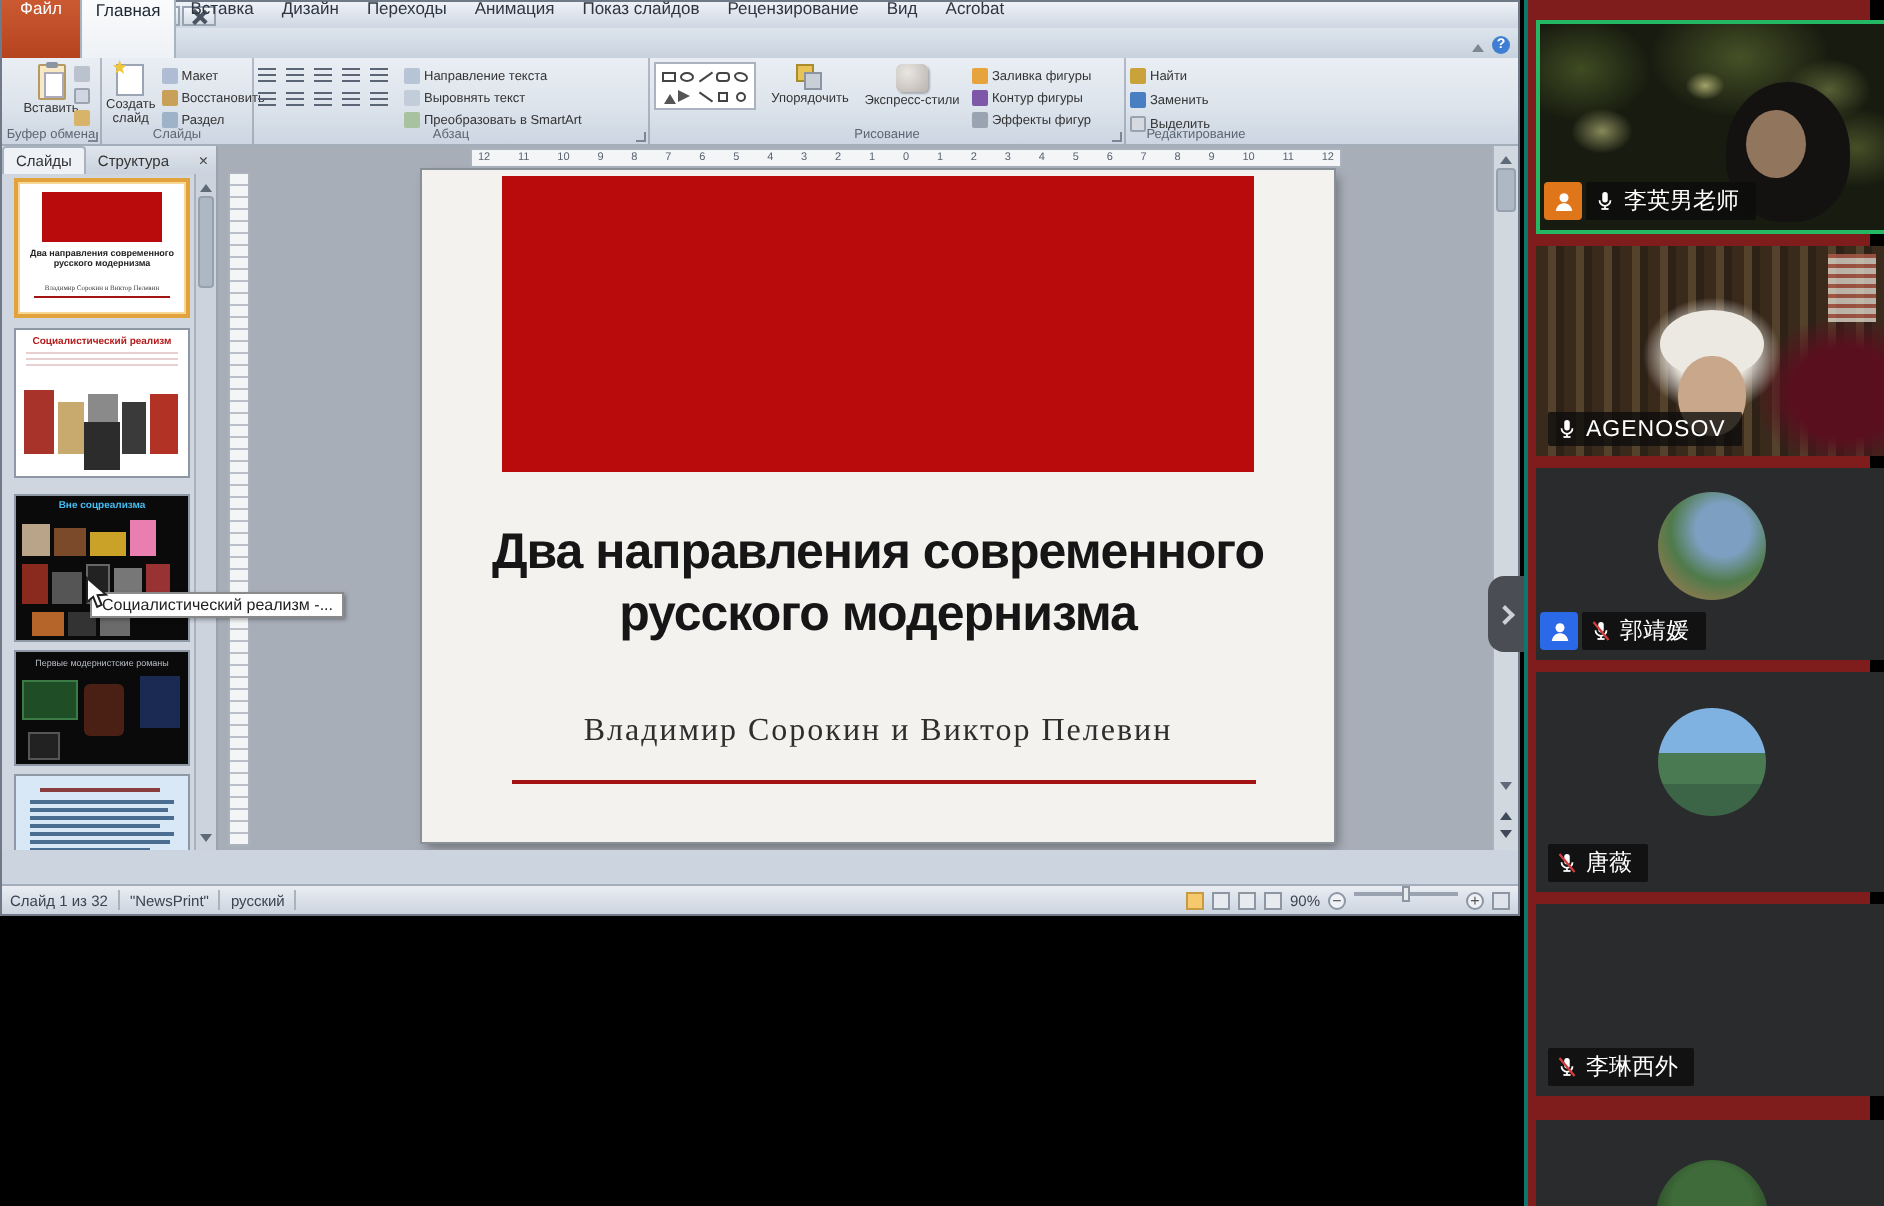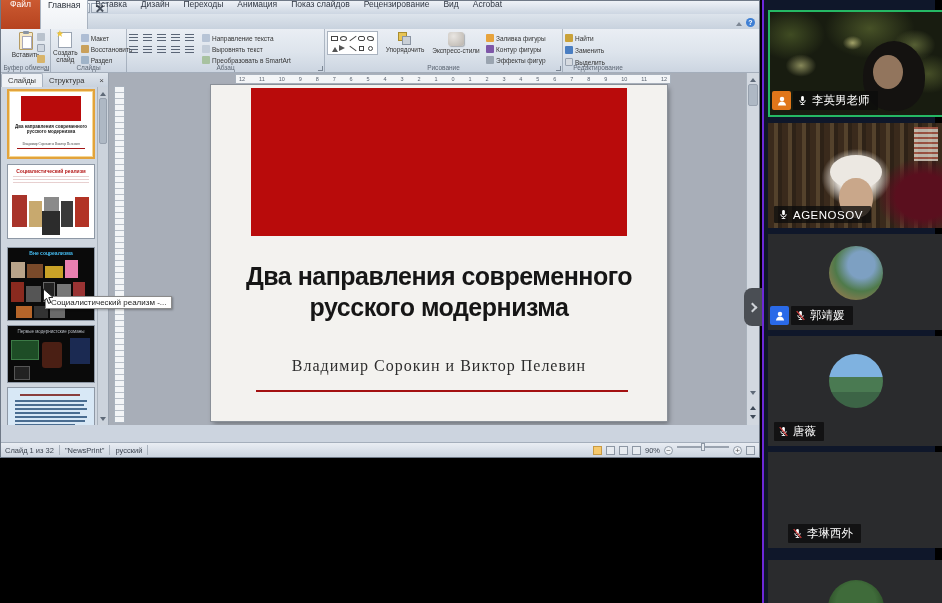--- a/index.html
+++ b/index.html
@@ -134,21 +134,21 @@
   .tooltip { position:absolute; left:45px; top:296px; background:#fefefe; border:1px solid #8a8a8a;
              font-size:8px; color:#222; padding:1px 5px; white-space:nowrap; box-shadow:1px 1px 2px rgba(0,0,0,.3); z-index:40; }
   .cursor { position:absolute; left:42px; top:288px; z-index:50; }
 
   
   .expandctl { position:absolute; left:744px; top:288px; width:18px; height:38px; background:#4a4e54;
                border-radius:8px 0 0 8px; display:flex; align-items:center; justify-content:center; z-index:30; }
   .chev { width:7px; height:7px; border-right:2px solid #cdd1d6; border-top:2px solid #cdd1d6; transform:rotate(45deg); margin-right:2px; }
 
   
-  .sidebar { position:absolute; left:762px; top:0; width:173px; height:603px; background:#0f172a; border-left:2px solid #6d28d9; }
+  .sidebar { position:absolute; left:762px; top:0; width:173px; height:603px; background:#7f1d1d; border-left:2px solid #0f766e; }
   .tile { position:absolute; left:4px; width:176px; background:#2a2b2d; overflow:hidden; }
   .tile.speaking { border:2px solid #25b864; }
   .plabel-row { position:absolute; left:2px; bottom:5px; display:flex; align-items:center; gap:2px; z-index:5; }
   .pbadge { width:19px; height:19px; border-radius:2px; display:flex; align-items:center; justify-content:center; }
   .pbadge.orange { background:#e0761a; } .pbadge.blue { background:#2a6ae8; }
   .plabel { display:flex; align-items:center; gap:4px; background:rgba(12,12,12,.78); color:#fff;
             font-size:11.5px; padding:2px 8px 2px 4px; border-radius:1px; }
   .avcircle { position:absolute; left:50%; transform:translateX(-50%); border-radius:50%; }
   .av-text { background:#2e6cdb; color:#fff; display:flex; align-items:center; justify-content:center; font-size:15px; }
   .video1 { position:absolute; inset:0;
@@ -615,21 +615,21 @@
                 <line x1="5.4" y1="13.8" x2="10.6" y2="13.8" stroke="#fff" stroke-width="1.3"></line>
                 <line x1="2.5" y1="1.5" x2="13.5" y2="14.5" stroke="#d23c3c" stroke-width="1.7"></line>
               </svg>
           </span>
           <span>唐薇</span>
         </span>
       </div>
     </div>
 
     <div class="tile" style="top:452px;height:96px;">
-      <div class="plabel-row" style="left:20px;">
+      <div class="plabel-row" style="left:6px;">
         <span class="plabel">
           <span class="micwrap">
             <svg width="11" height="13" viewBox="0 0 16 16">
                 <rect x="6" y="1.5" width="4" height="7.5" rx="2" fill="#fff"></rect>
                 <path d="M4 7.5a4 4 0 0 0 8 0" fill="none" stroke="#fff" stroke-width="1.3"></path>
                 <line x1="8" y1="11.8" x2="8" y2="13.6" stroke="#fff" stroke-width="1.3"></line>
                 <line x1="5.4" y1="13.8" x2="10.6" y2="13.8" stroke="#fff" stroke-width="1.3"></line>
                 <line x1="2.5" y1="1.5" x2="13.5" y2="14.5" stroke="#d23c3c" stroke-width="1.7"></line>
               </svg>
           </span>

